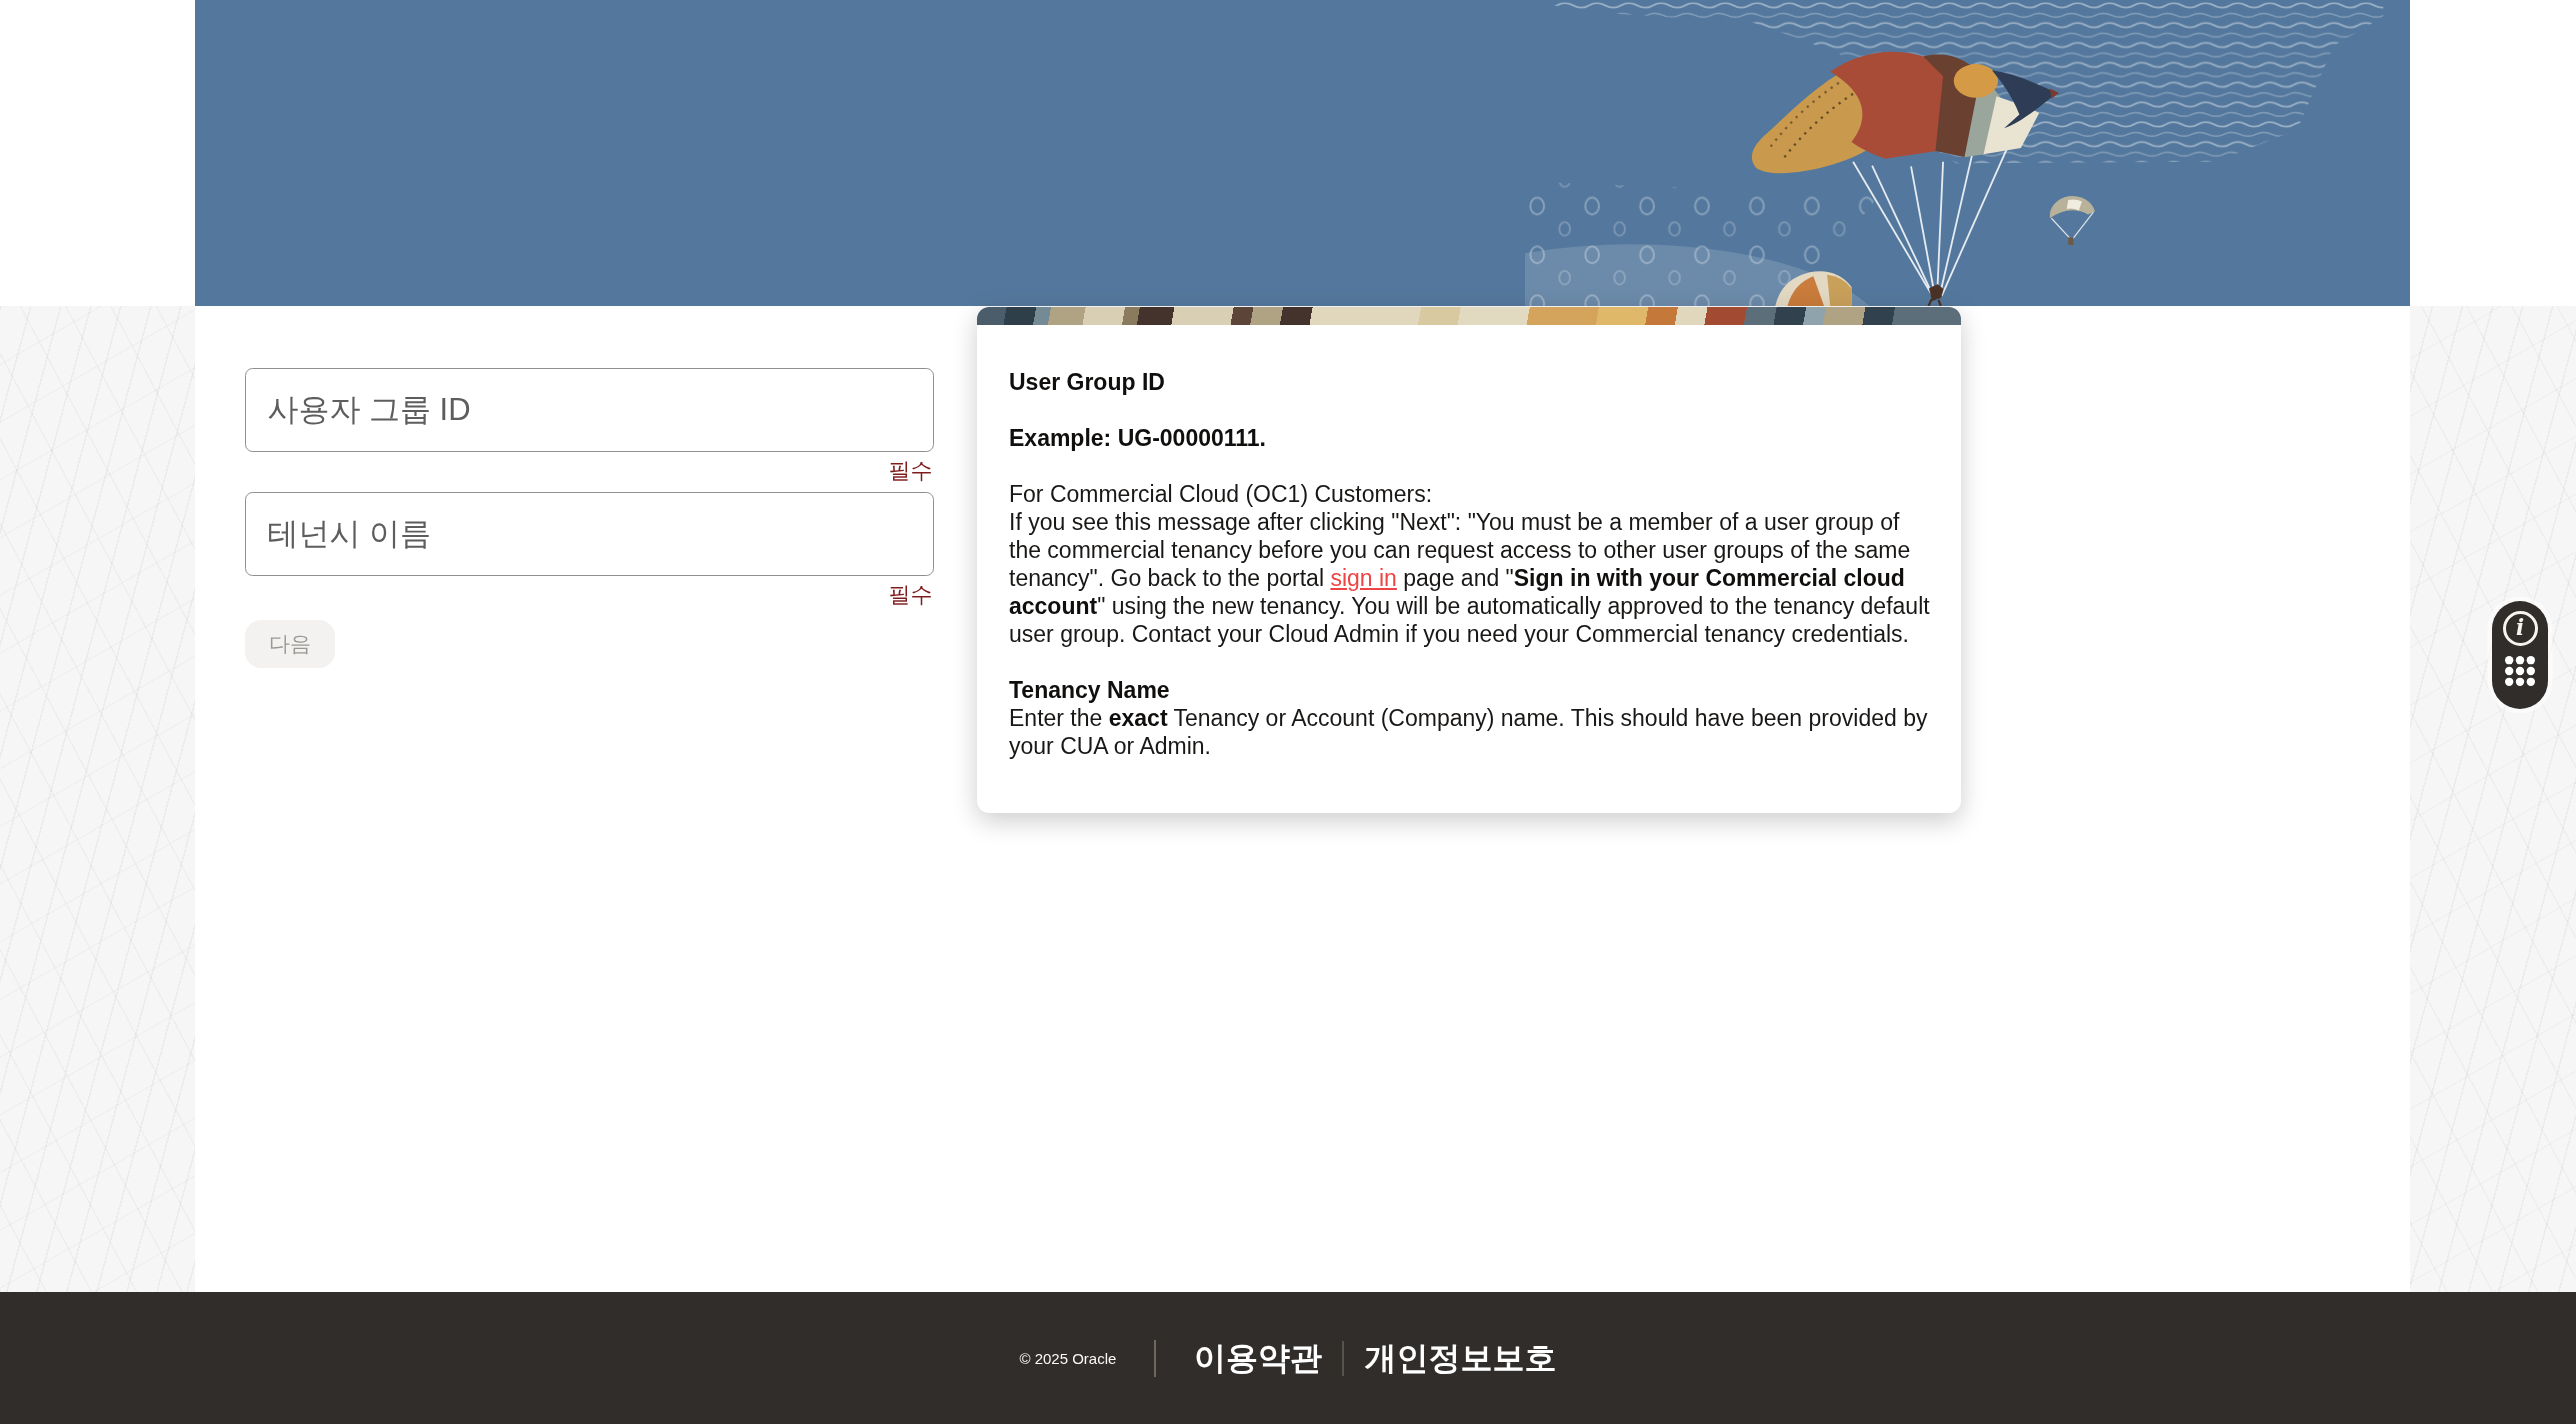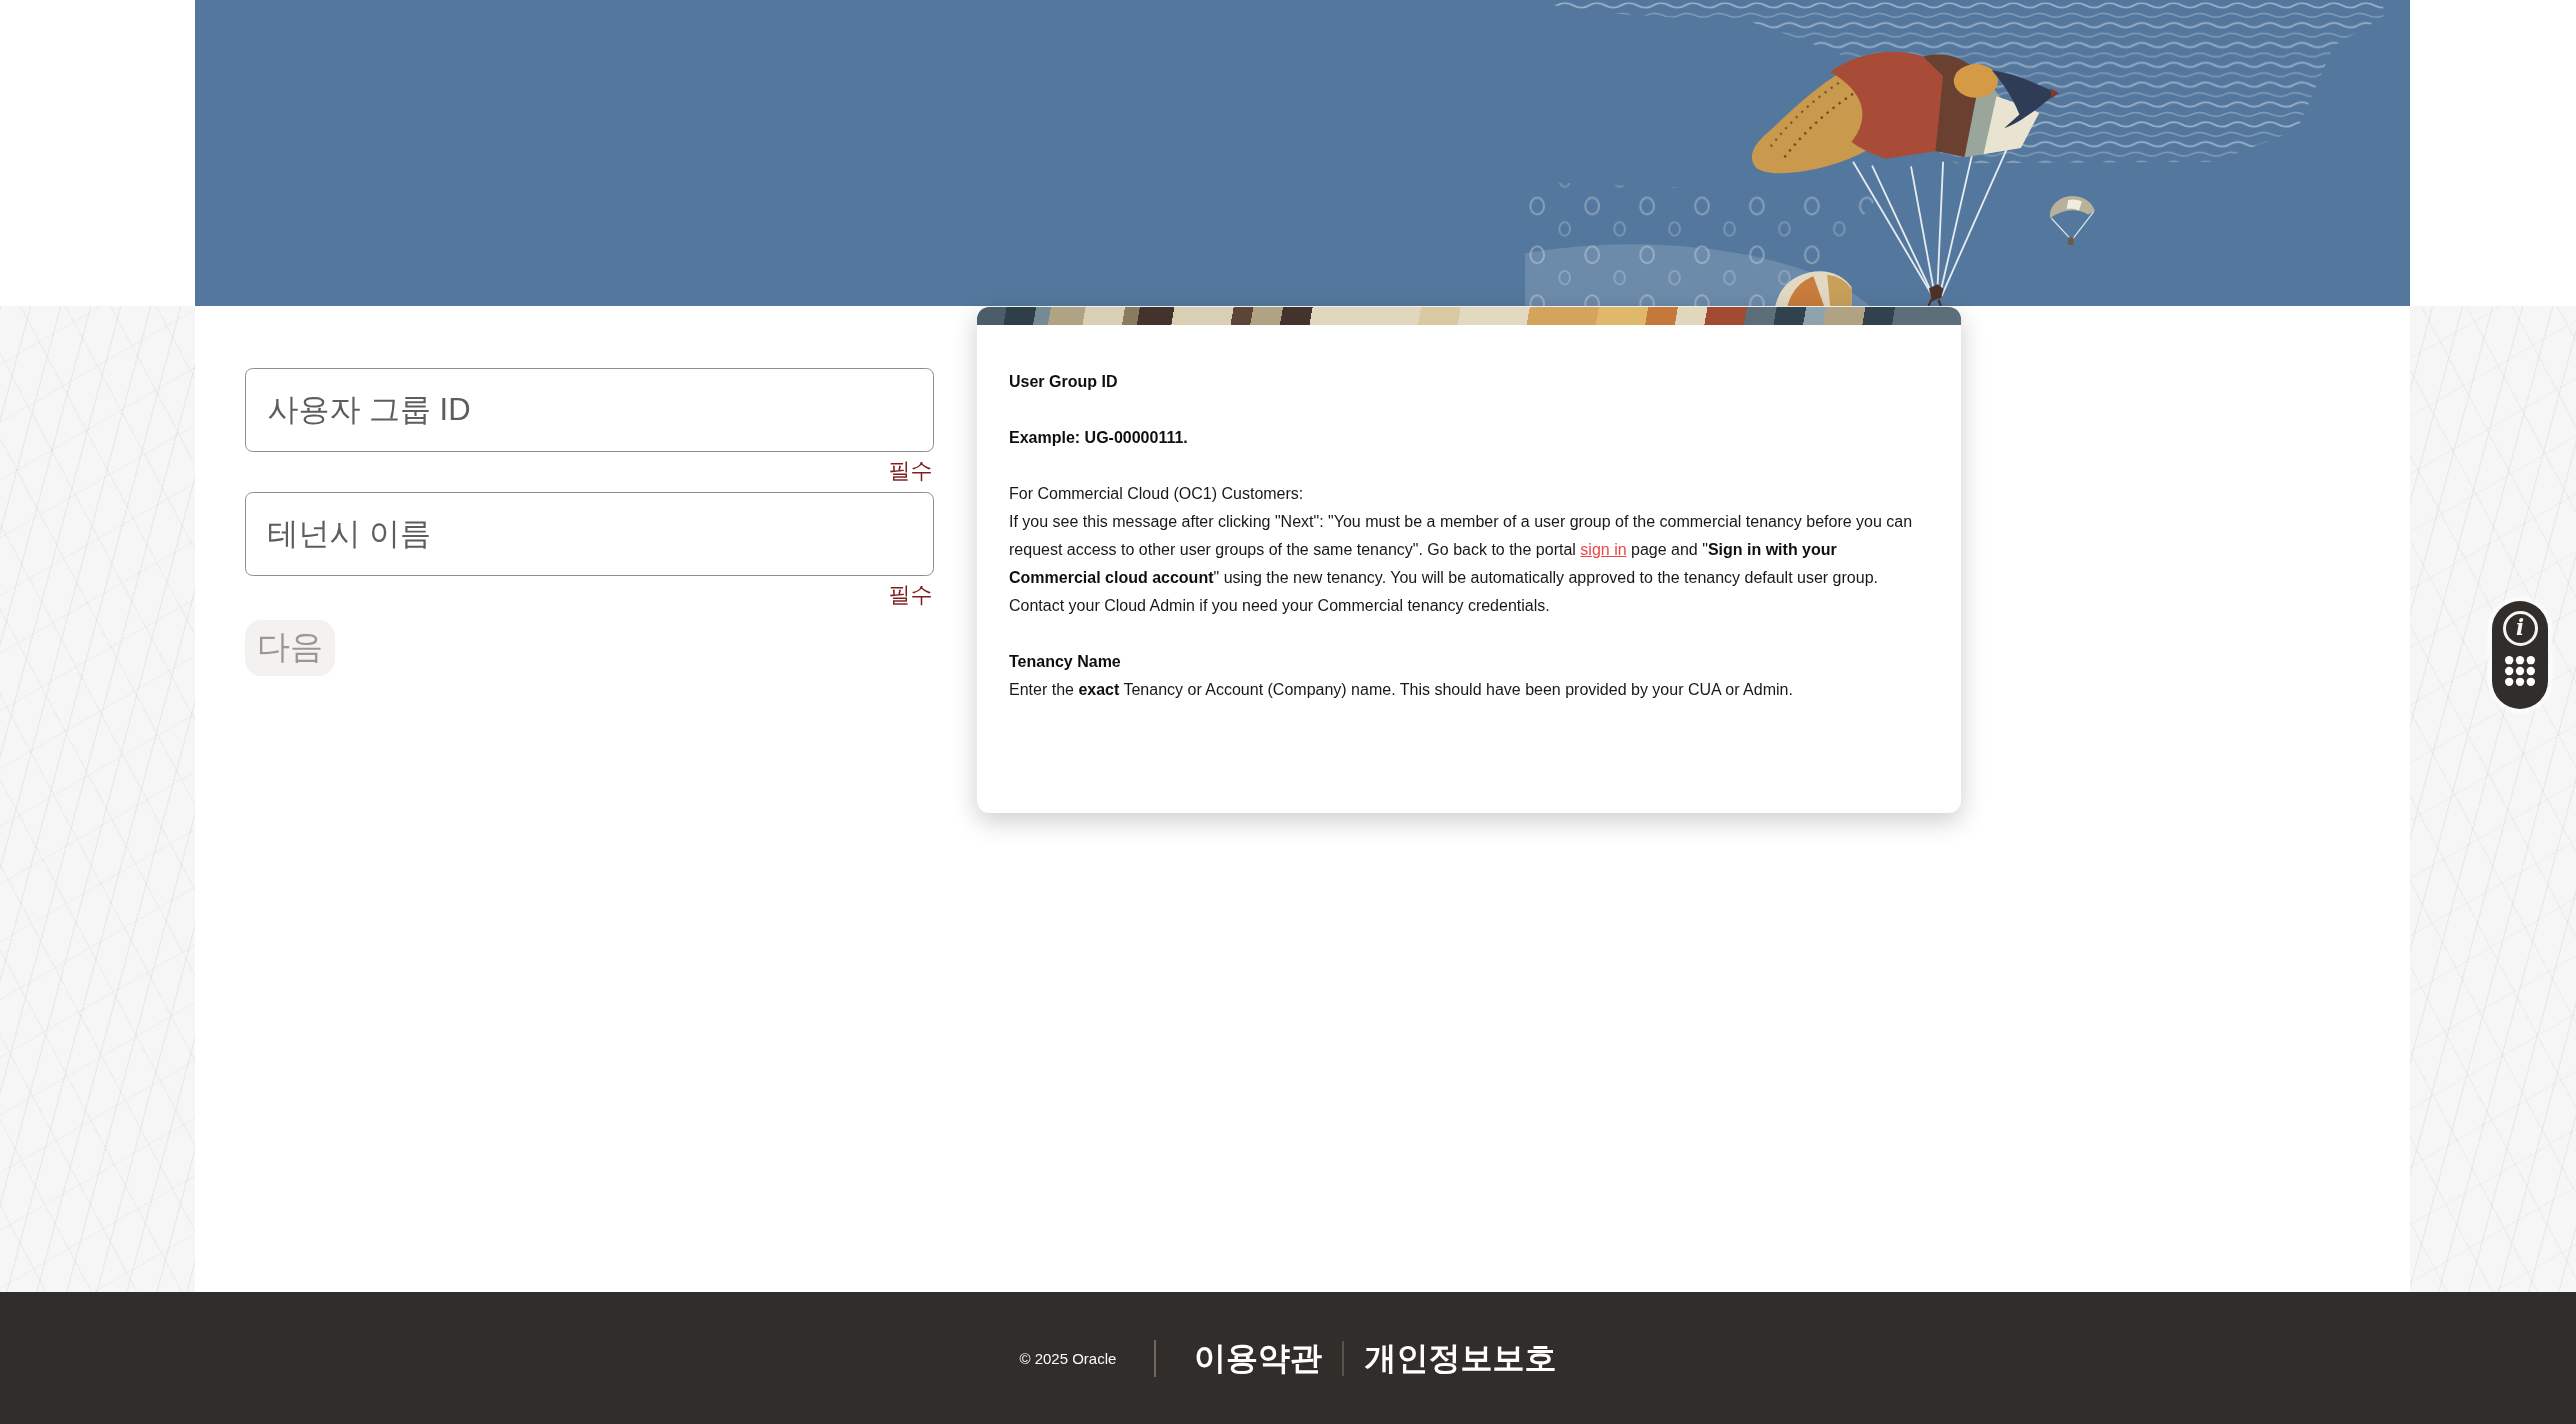--- a/index.html
+++ b/index.html
@@ -32,21 +32,21 @@
   .form-area{position:absolute;left:50px;top:368px;width:689px;}
   .text-input{
     box-sizing:border-box;width:689px;height:84px;border:1.5px solid #8f8f8f;border-radius:7.6px;
     padding:0 21.4px;font-size:31px;color:#161513;background:#ffffff;outline:none;
     font-family:"Liberation Sans","DejaVu Sans",sans-serif;
   }
   .text-input::placeholder{color:#5d5d5d;opacity:1;}
   .required-row{text-align:right;font-size:22px;color:#7f1d1d;margin:6.1px 1.5px 7.6px 0;height:26px;line-height:26px;}
   .next-button{
     margin-top:4.6px;border:none;background:#f3f2f1;color:#9b9894;border-radius:16px;
-    width:90px;height:56px;font-size:33px;cursor:pointer;
+    width:90px;height:48px;font-size:21px;cursor:pointer;
     font-family:"Liberation Sans","DejaVu Sans",sans-serif;
   }
 
   
   .info-panel{
     position:absolute;left:977px;top:307px;width:984px;min-height:506px;box-sizing:border-box;
     background:#ffffff;border-radius:12.2px;box-shadow:0 7.6px 26px rgba(0,0,0,0.20);
   }
   .panel-band{
     height:18.3px;border-radius:12.2px 12.2px 0 0;
@@ -54,21 +54,21 @@
       #4b5c6a 0%,#4b5c6a 3%,#2f3f4a 3%,#2f3f4a 6%,#748a94 6%,#748a94 7.5%,
       #b0a384 7.5%,#b0a384 11%,#d8cfb4 11%,#d8cfb4 15%,#8a7b5e 15%,#8a7b5e 16.5%,
       #44332c 16.5%,#44332c 20%,#d8cfb4 20%,#d8cfb4 26%,#5c4438 26%,#5c4438 28%,
       #b0a384 28%,#b0a384 31%,#44332c 31%,#44332c 34%,#e0d7bc 34%,#e0d7bc 45%,
       #d9c9a0 45%,#d9c9a0 49%,#e2dac0 49%,#e2dac0 56%,#d4a45c 56%,#d4a45c 63%,
       #e0b86a 63%,#e0b86a 68%,#c4783a 68%,#c4783a 71%,#e0d7bc 71%,#e0d7bc 74%,
       #a34a32 74%,#a34a32 78%,#5b6e7a 78%,#5b6e7a 81%,#31424e 81%,#31424e 84%,
       #8fa3ad 84%,#8fa3ad 86%,#b0a384 86%,#b0a384 90%,#31424e 90%,#31424e 93%,
       #5b6e7a 93%,#5b6e7a 100%);
   }
-  .panel-body{padding:43px 30.5px 32px 32px;font-size:16px;line-height:28px;color:#1a1816;}
+  .panel-body{padding:43px 30.5px 32px 32px;font-size:23px;line-height:28px;color:#1a1816;}
   .panel-body p{margin:0 0 28px 0;}
   .panel-body p:last-child{margin-bottom:0;}
   .panel-body strong{font-weight:700;color:#100f0d;}
   .sign-in-link{color:#ef4444;text-decoration:underline;cursor:pointer;}
 
   
   .side-widget{
     position:absolute;left:2492px;top:601px;width:56px;height:108px;background:#312d2a;
     border-radius:28px;display:flex;flex-direction:column;align-items:center;box-shadow:0 0 0 4.6px rgba(255,255,255,0.55);
   }

